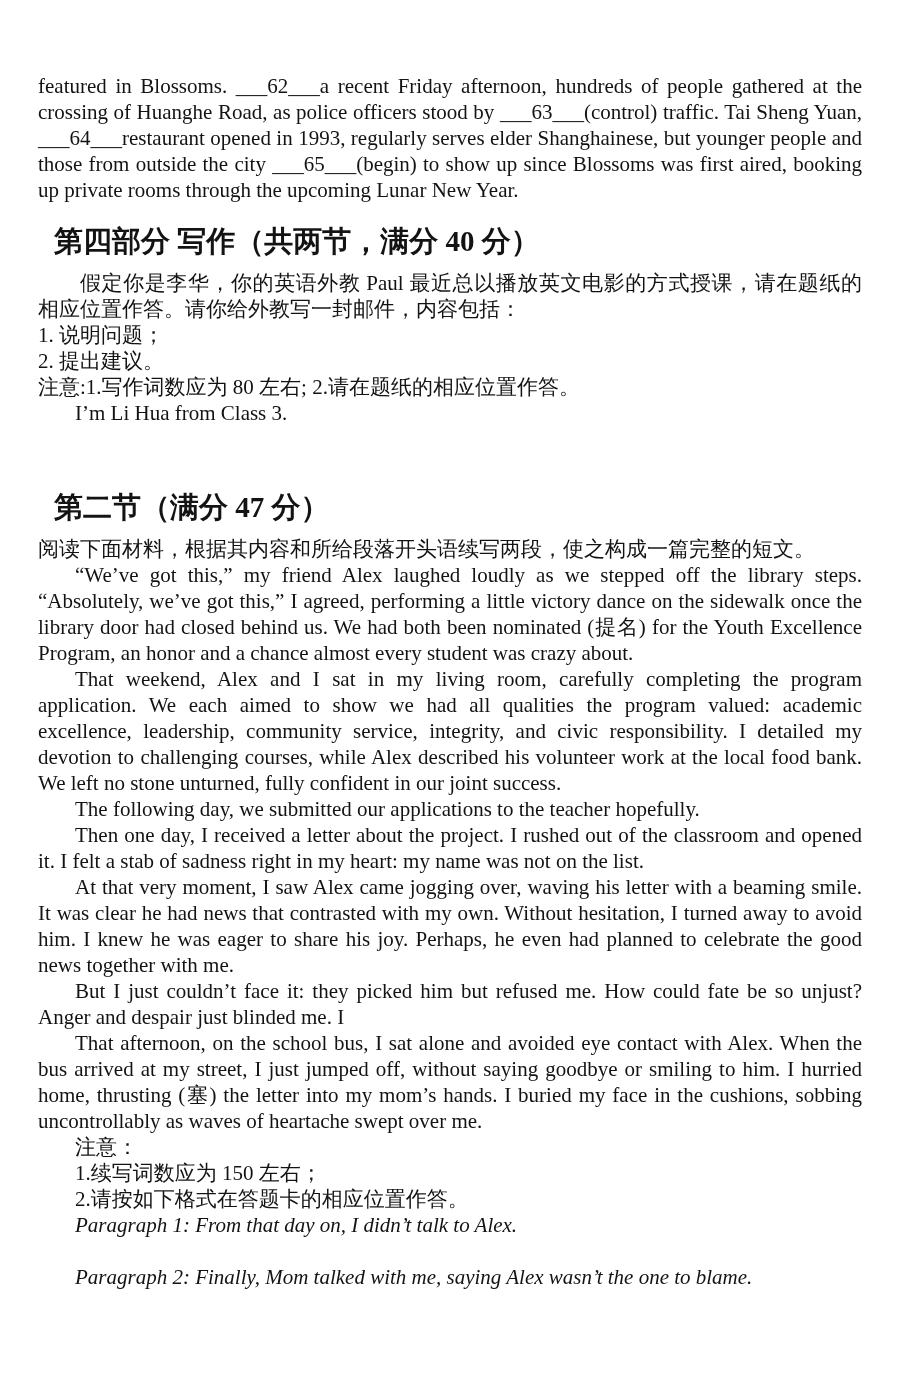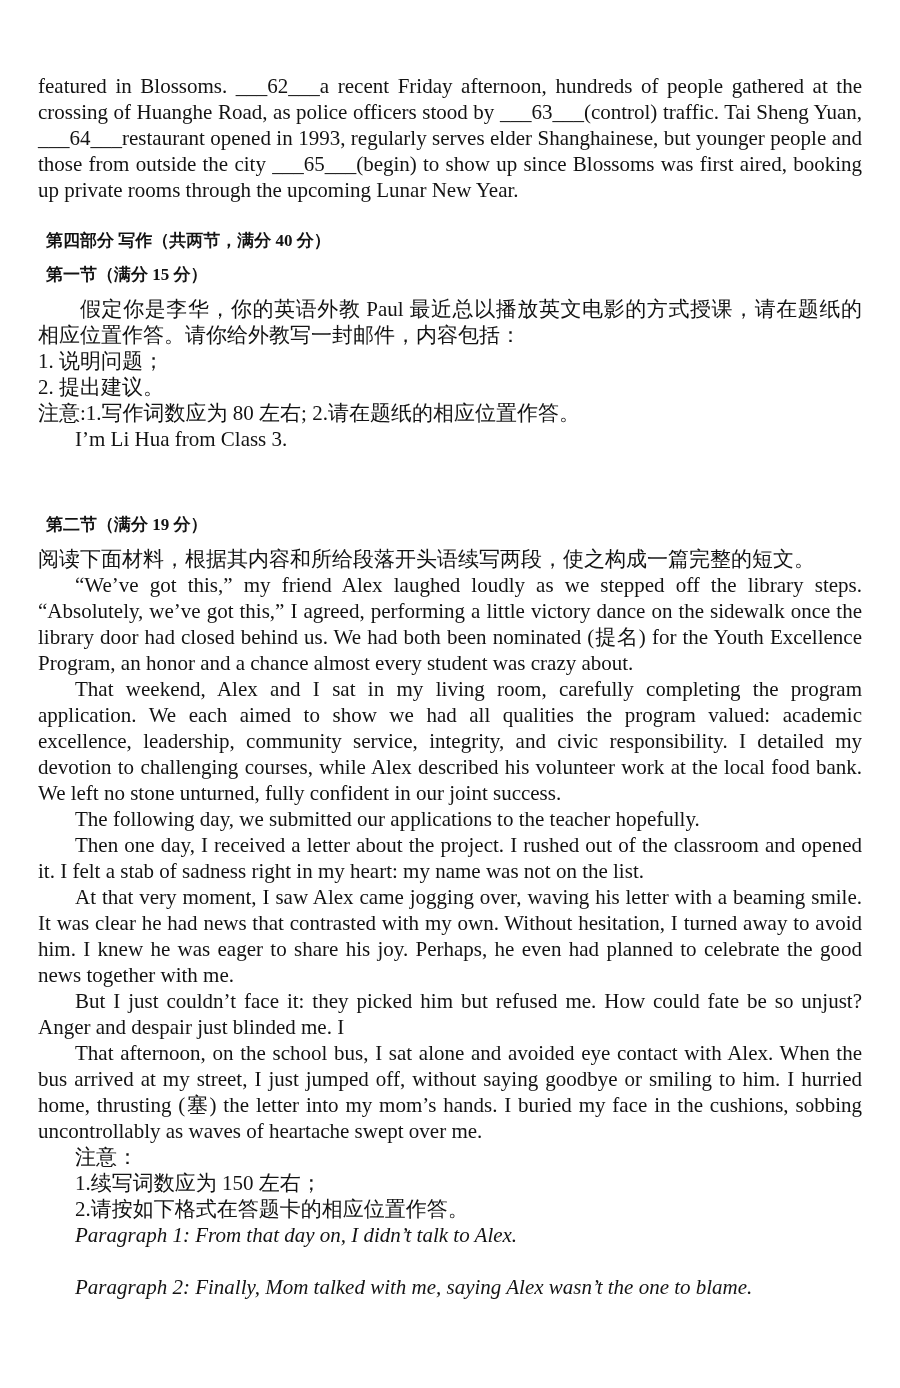--- a/index.html
+++ b/index.html
@@ -16,57 +16,56 @@
     background: #ffffff;
     color: #131313;
     font-family: "Liberation Serif", "DejaVu Serif", serif;
     font-size: 21px;
     line-height: 26px;
     overflow: hidden;
   }
   .page p { margin: 0; }
   .justify { text-align: justify; text-justify: inter-word; }
   .heading {
-    margin: 8px;
-    font-size: 17px;
+    margin: 16px;
+    font-size: 29px;
     font-weight: bold;
     line-height: 26px;
   }
   .heading-part { margin-top: 25px; }
   .indent-en { text-indent: 37px; }
   .indent-cjk { text-indent: 42px; }
   .italic { font-style: italic; }
   .spacer-lg { height: 52px; }
   .spacer-sm { height: 26px; }
 </style>
 </head>
 <body>
 
 <div class="page">
 
   <p class="justify">featured in Blossoms. ___62___a recent Friday afternoon, hundreds of people gathered at the crossing of Huanghe Road, as police officers stood by ___63___(control) traffic. Tai Sheng Yuan, ___64___restaurant opened in 1993, regularly serves elder Shanghainese, but younger people and those from outside the city ___65___(begin) to show up since Blossoms was first aired, booking up private rooms through the upcoming Lunar New Year.</p>
 
   <h2 class="heading heading-part">第四部分 写作（共两节，满分 40 分）</h2>
 
-  <h3 class="heading">第一节（满分 15 分）</h3>
 
   <p class="justify indent-cjk">假定你是李华，你的英语外教 Paul 最近总以播放英文电影的方式授课，请在题纸的相应位置作答。请你给外教写一封邮件，内容包括：</p>
 
   <p>1. 说明问题；</p>
 
   <p>2. 提出建议。</p>
 
   <p>注意:1.写作词数应为 80 左右; 2.请在题纸的相应位置作答。</p>
 
 
   <p class="indent-en">I’m Li Hua from Class 3.</p>
 
   <div class="spacer-lg"></div>
 
-  <h3 class="heading">第二节（满分 19 分）</h3>
+  <h3 class="heading">第二节（满分 47 分）</h3>
 
   <p class="justify">阅读下面材料，根据其内容和所给段落开头语续写两段，使之构成一篇完整的短文。</p>
 
   <p class="justify indent-en">“We’ve got this,” my friend Alex laughed loudly as we stepped off the library steps. “Absolutely, we’ve got this,” I agreed, performing a little victory dance on the sidewalk once the library door had closed behind us. We had both been nominated (提名) for the Youth Excellence Program, an honor and a chance almost every student was crazy about.</p>
   <p class="justify indent-en">That weekend, Alex and I sat in my living room, carefully completing the program application. We each aimed to show we had all qualities the program valued: academic excellence, leadership, community service, integrity, and civic responsibility. I detailed my devotion to challenging courses, while Alex described his volunteer work at the local food bank. We left no stone unturned, fully confident in our joint success.</p>
   <p class="justify indent-en">The following day, we submitted our applications to the teacher hopefully.</p>
   <p class="justify indent-en">Then one day, I received a letter about the project. I rushed out of the classroom and opened it. I felt a stab of sadness right in my heart: my name was not on the list.</p>
   <p class="justify indent-en">At that very moment, I saw Alex came jogging over, waving his letter with a beaming smile. It was clear he had news that contrasted with my own. Without hesitation, I turned away to avoid him. I knew he was eager to share his joy. Perhaps, he even had planned to celebrate the good news together with me.</p>
   <p class="justify indent-en">But I just couldn’t face it: they picked him but refused me. How could fate be so unjust? Anger and despair just blinded me. I</p>
   <p class="justify indent-en">That afternoon, on the school bus, I sat alone and avoided eye contact with Alex. When the bus arrived at my street, I just jumped off, without saying goodbye or smiling to him. I hurried home, thrusting (塞) the letter into my mom’s hands. I buried my face in the cushions, sobbing uncontrollably as waves of heartache swept over me.</p>

